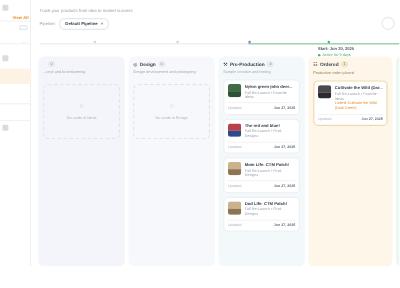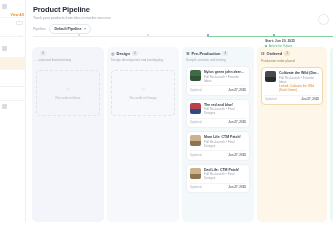--- a/index.html
+++ b/index.html
@@ -177,21 +177,20 @@
     <div class="sb-band"></div>
     <div class="sb-line" style="top:36px;"></div>
     <div class="sb-line" style="top:86px;"></div>
     <div class="sb-line" style="top:100px;"></div>
     <div class="sb-chip" style="top:104px;left:2px;"></div>
   </div>
 
   <div class="main">
 
     <div class="header">
-      <div class="title">Product Pipeline</div>
       <div class="subtitle">Track your products from idea to market success</div>
 
       <div class="pipeline-row">
         <span class="pipeline-label">Pipeline:</span>
         <div class="pipeline-select">
           <span>Default Pipeline</span>
           <span class="caret"></span>
         </div>
       </div>
     </div>

